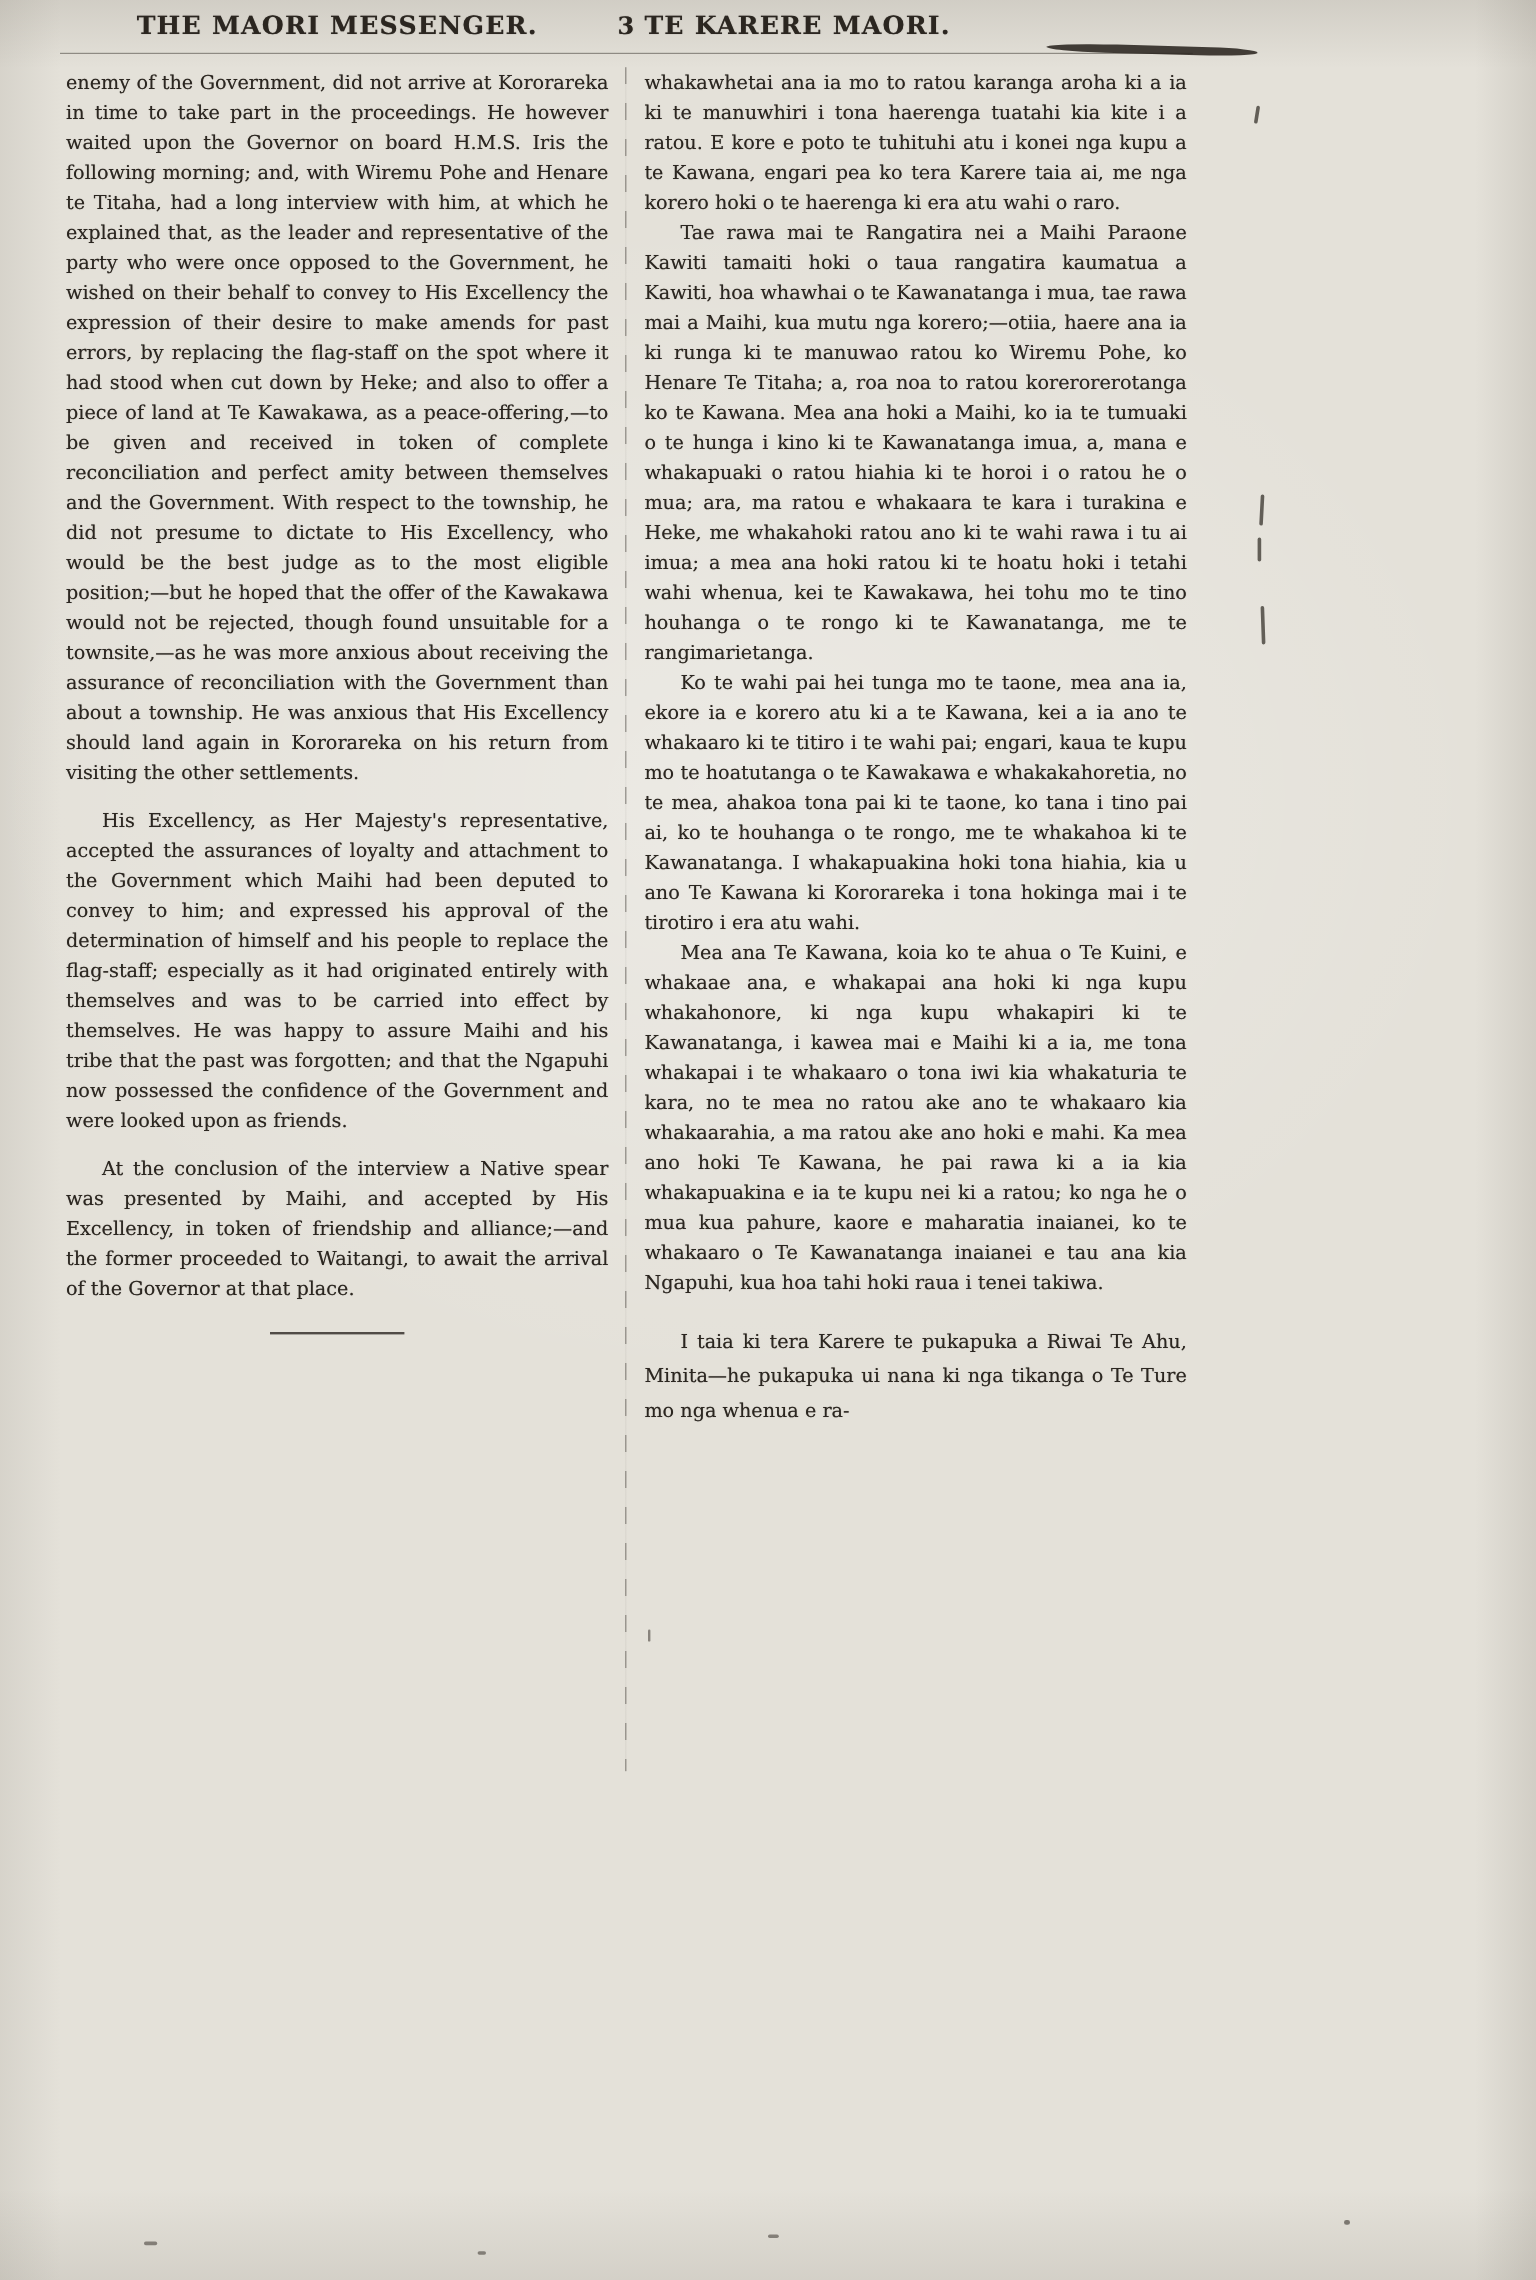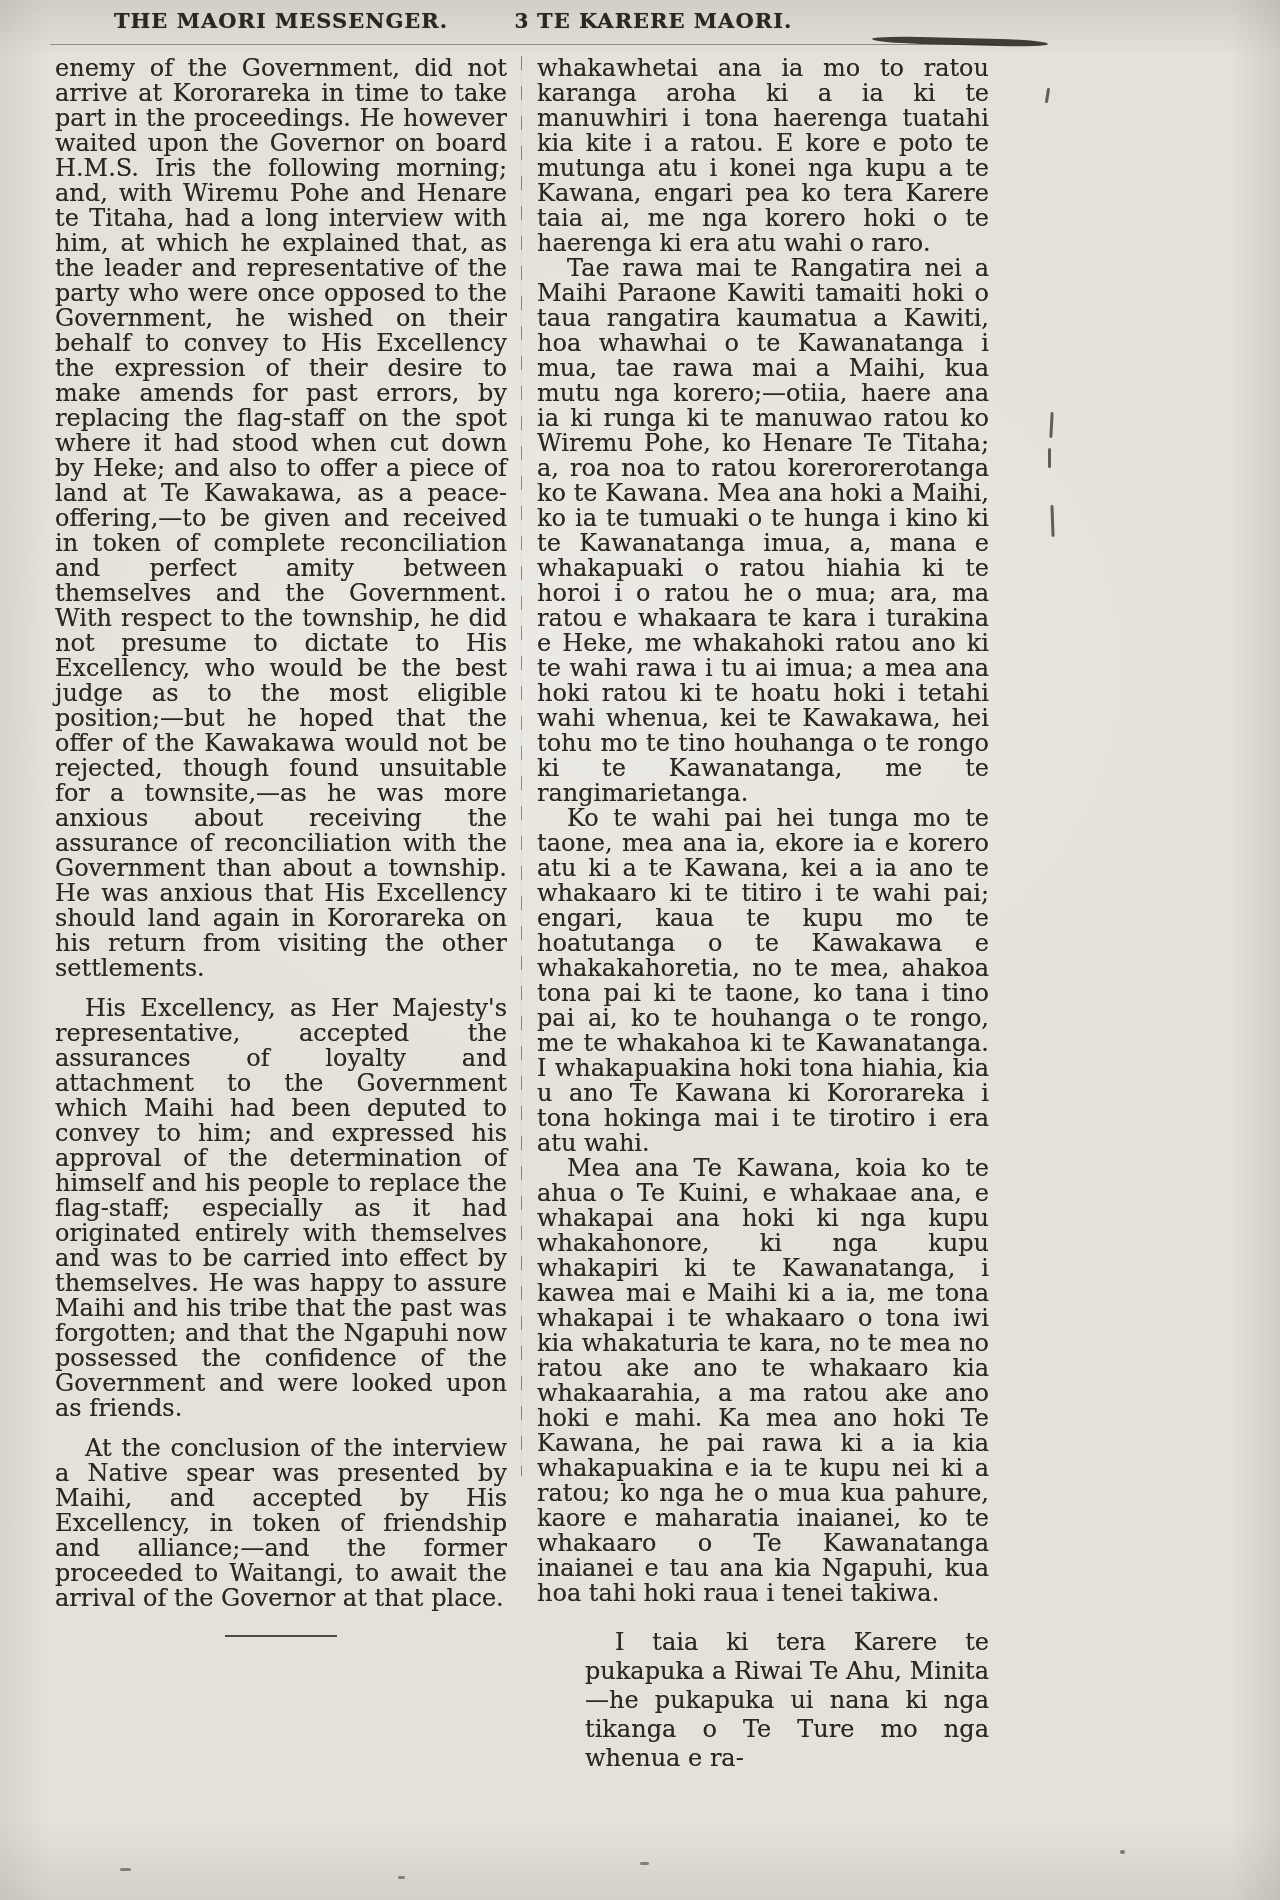--- a/index.html
+++ b/index.html
@@ -60,31 +60,31 @@
       rgba(43,38,32,0.50) 0 14px,
       rgba(43,38,32,0.06) 14px 30px);
   }
 
   .columns {
     position: absolute; top: 56px; left: 55px; width: 934px;
     display: flex; gap: 30px;
   }
   .col {
     width: 452px;
-    font-size: 24px; line-height: 25px;
+    font-size: 16px; line-height: 25px;
     text-align: justify;
     text-shadow: 0 0 0.6px rgba(43,38,32,0.55);
     hyphens: auto;
   }
   .para { margin: 0; text-indent: 30px; }
   .para.cont { text-indent: 0; }
   .col-left .para + .para { margin-top: 15px; }
   .para.loose  { line-height: 37px; }
   .para.gap    { margin-top: 22px; }
-  .para.loose2 { line-height: 29px; margin-left: 48px; }
+  .para.loose2 { line-height: 29px; }
 
   .section-rule {
     width: 112px; height: 2px;
     margin: 24px auto 22px auto;
     background: var(--ink);
     opacity: 0.8;
   }
 
   .mark {
     position: absolute;
@@ -120,21 +120,21 @@
   <main class="columns">
 
     <section class="col col-left" lang="en">
       <p class="para cont">enemy of the Government, did not arrive at Kororareka in time to take part in the proceedings. He however waited upon the Governor on board H.M.S. Iris the following morning; and, with Wiremu Pohe and Henare te Titaha, had a long interview with him, at which he explained that, as the leader and representative of the party who were once opposed to the Government, he wished on their behalf to convey to His Excellency the expression of their desire to make amends for past errors, by replacing the flag-staff on the spot where it had stood when cut down by Heke; and also to offer a piece of land at Te Kawakawa, as a peace-offering,—to be given and received in token of complete reconciliation and perfect amity between themselves and the Government. With respect to the township, he did not presume to dictate to His Excellency, who would be the best judge as to the most eligible position;—but he hoped that the offer of the Kawakawa would not be rejected, though found unsuitable for a townsite,—as he was more anxious about receiving the assurance of reconciliation with the Government than about a township. He was anxious that His Excellency should land again in Kororareka on his return from visiting the other settlements.</p>
       <p class="para">His Excellency, as Her Majesty's representative, accepted the assurances of loyalty and attachment to the Government which Maihi had been deputed to convey to him; and expressed his approval of the determination of himself and his people to replace the flag-staff; especially as it had originated entirely with themselves and was to be carried into effect by themselves. He was happy to assure Maihi and his tribe that the past was forgotten; and that the Ngapuhi now possessed the confidence of the Government and were looked upon as friends.</p>
       <p class="para">At the conclusion of the interview a Native spear was presented by Maihi, and accepted by His Excellency, in token of friendship and alliance;—and the former proceeded to Waitangi, to await the arrival of the Governor at that place.</p>
       <div class="section-rule"></div>
     </section>
 
     <section class="col col-right" lang="mi">
-      <p class="para cont">whakawhetai ana ia mo to ratou karanga aroha ki a ia ki te manuwhiri i tona haerenga tuatahi kia kite i a ratou. E kore e poto te mutunga atu i konei nga kupu a te Kawana, engari pea ko tera Karere taia ai, me nga korero hoki o te haerenga ki era atu wahi o raro.</p>
+      <p class="para cont">whakawhetai ana ia mo to ratou karanga aroha ki a ia ki te manuwhiri i tona haerenga tuatahi kia kite i a ratou. E kore e poto te tuhituhi atu i konei nga kupu a te Kawana, engari pea ko tera Karere taia ai, me nga korero hoki o te haerenga ki era atu wahi o raro.</p>
       <p class="para">Tae rawa mai te Rangatira nei a Maihi Paraone Kawiti tamaiti hoki o taua rangatira kaumatua a Kawiti, hoa whawhai o te Kawanatanga i mua, tae rawa mai a Maihi, kua mutu nga korero;—otiia, haere ana ia ki runga ki te manuwao ratou ko Wiremu Pohe, ko Henare Te Titaha; a, roa noa to ratou korerorerotanga ko te Kawana. Mea ana hoki a Maihi, ko ia te tumuaki o te hunga i kino ki te Kawanatanga imua, a, mana e whakapuaki o ratou hiahia ki te horoi i o ratou he o mua; ara, ma ratou e whakaara te kara i turakina e Heke, me whakahoki ratou ano ki te wahi rawa i tu ai imua; a mea ana hoki ratou ki te hoatu hoki i tetahi wahi whenua, kei te Kawakawa, hei tohu mo te tino houhanga o te rongo ki te Kawanatanga, me te rangimarietanga.</p>
       <p class="para">Ko te wahi pai hei tunga mo te taone, mea ana ia, ekore ia e korero atu ki a te Kawana, kei a ia ano te whakaaro ki te titiro i te wahi pai; engari, kaua te kupu mo te hoatutanga o te Kawakawa e whakakahoretia, no te mea, ahakoa tona pai ki te taone, ko tana i tino pai ai, ko te houhanga o te rongo, me te whakahoa ki te Kawanatanga. I whakapuakina hoki tona hiahia, kia u ano Te Kawana ki Kororareka i tona hokinga mai i te tirotiro i era atu wahi.</p>
       <p class="para">Mea ana Te Kawana, koia ko te ahua o Te Kuini, e whakaae ana, e whakapai ana hoki ki nga kupu whakahonore, ki nga kupu whakapiri ki te Kawanatanga, i kawea mai e Maihi ki a ia, me tona whakapai i te whakaaro o tona iwi kia whakaturia te kara, no te mea no ratou ake ano te whakaaro kia whakaarahia, a ma ratou ake ano hoki e mahi. Ka mea ano hoki Te Kawana, he pai rawa ki a ia kia whakapuakina e ia te kupu nei ki a ratou; ko nga he o mua kua pahure, kaore e maharatia inaianei, ko te whakaaro o Te Kawanatanga inaianei e tau ana kia Ngapuhi, kua hoa tahi hoki raua i tenei takiwa.</p>
       <p class="para gap loose2">I taia ki tera Karere te pukapuka a Riwai Te Ahu, Minita—he pukapuka ui nana ki nga tikanga o Te Ture mo nga whenua e ra-</p>
     </section>
 
   </main>
 
   <div class="mark m1"></div>
   <div class="mark m2"></div>

